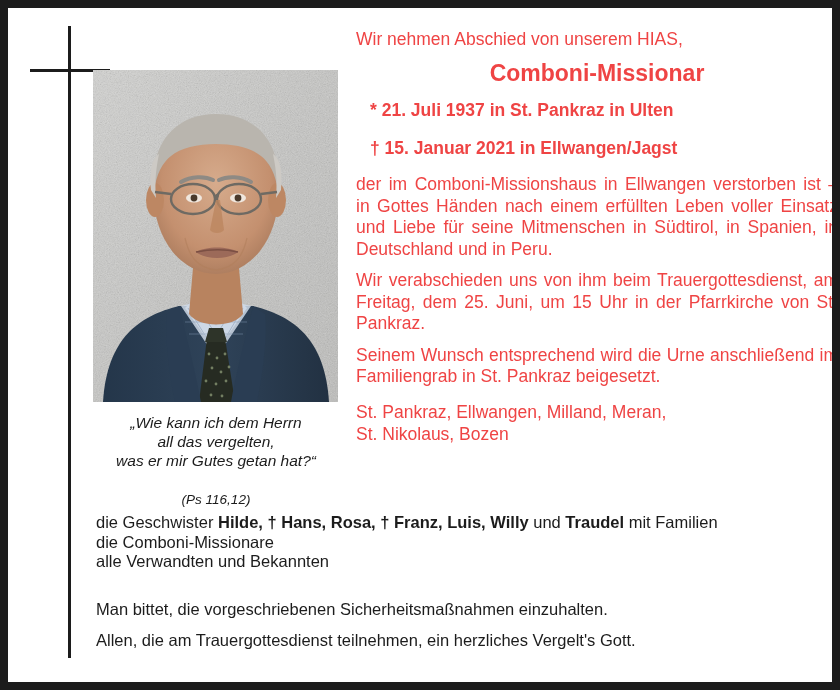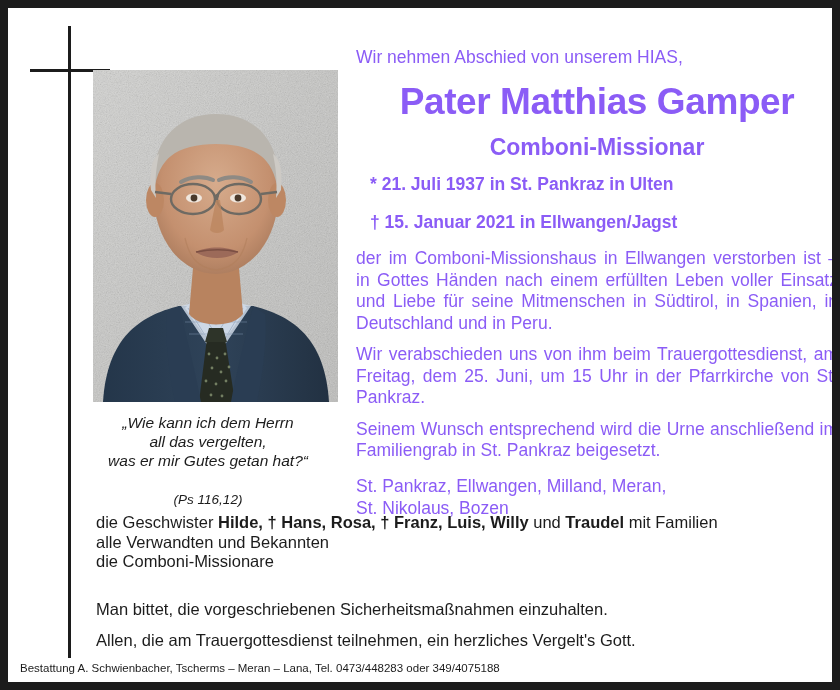--- a/index.html
+++ b/index.html
@@ -65,42 +65,42 @@
     width: 245px;
     height: 332px;
     overflow: hidden;
     background: #cfcfcf;
   }
   .photo svg { display: block; width: 100%; height: 100%; }
 
   
   .quote {
     position: absolute;
-    left: 70px;
+    left: 78px;
     top: 405px;
     width: 260px;
     text-align: center;
     font-style: italic;
     font-size: 15.5px;
     line-height: 19px;
     color: #1c1c1c;
   }
   .quote .ref {
     display: block;
     margin-top: 20px;
     font-size: 13.5px;
   }
 
   
   .rightcol {
     position: absolute;
     left: 348px;
-    top: 38px;
+    top: 20px;
     width: 482px;
-    color: #8b5cf6;
+    color: #ef4444;
   }
   .lead {
     font-size: 17.5px;
     line-height: 22px;
     margin: 0 0 12px 0;
   }
   .name {
     font-size: 37px;
     font-weight: bold;
     letter-spacing: -0.4px;
@@ -279,42 +279,40 @@
 
     <div class="quote">
       <span>„Wie kann ich dem Herrn</span><br>
       <span>all das vergelten,</span><br>
       <span>was er mir Gutes getan hat?“</span>
       <span class="ref">(Ps 116,12)</span>
     </div>
 
     <div class="rightcol">
       <p class="lead">Wir nehmen Abschied von unserem HIAS,</p>
-      <h1 class="name">Pater Matthias Gamper</h1>
       <p class="role">Comboni-Missionar</p>
       <p class="datesline">* 21. Juli 1937 in St. Pankraz in Ulten</p>
       <p class="datesline" style="margin-bottom:14px;">† 15. Januar 2021 in Ellwangen/Jagst</p>
 
       <p class="para">der im Comboni-Missionshaus in Ellwangen verstorben ist – in Gottes Händen nach einem erfüllten Leben voller Einsatz und Liebe für seine Mitmenschen in Südtirol, in Spanien, in Deutschland und in Peru.</p>
       <p class="para">Wir verabschieden uns von ihm beim Trauergottesdienst, am Freitag, dem 25. Juni, um 15 Uhr in der Pfarrkirche von St. Pankraz.</p>
       <p class="para" style="margin-bottom:13px;">Seinem Wunsch entsprechend wird die Urne anschließend im Familiengrab in St. Pankraz beigesetzt.</p>
 
       <p class="places">St. Pankraz, Ellwangen, Milland, Meran,</p>
       <p class="places">St. Nikolaus, Bozen</p>
     </div>
 
     <div class="lower">
       <div class="survivors">
         <div><span>die Geschwister </span><b>Hilde, † Hans, Rosa, † Franz, Luis, Willy</b><span> und </span><b>Traudel</b><span> mit Familien</span></div>
+        <div>die Comboni-Missionare</div>
         <div>alle Verwandten und Bekannten</div>
-        <div>die Comboni-Missionare</div>
       </div>
 
       <div class="closing">
         <div>Man bittet, die vorgeschriebenen Sicherheitsmaßnahmen einzuhalten.</div>
         <div>Allen, die am Trauergottesdienst teilnehmen, ein herzliches Vergelt's Gott.</div>
       </div>
     </div>
 
-    <div class="footer">Bestattung A. Schwienbacher, Tscherms – Meran – Lana, Tel. 0473/448283 oder 349/4075188</div>
 
   </div>
 </div>
 
 </body></html>

